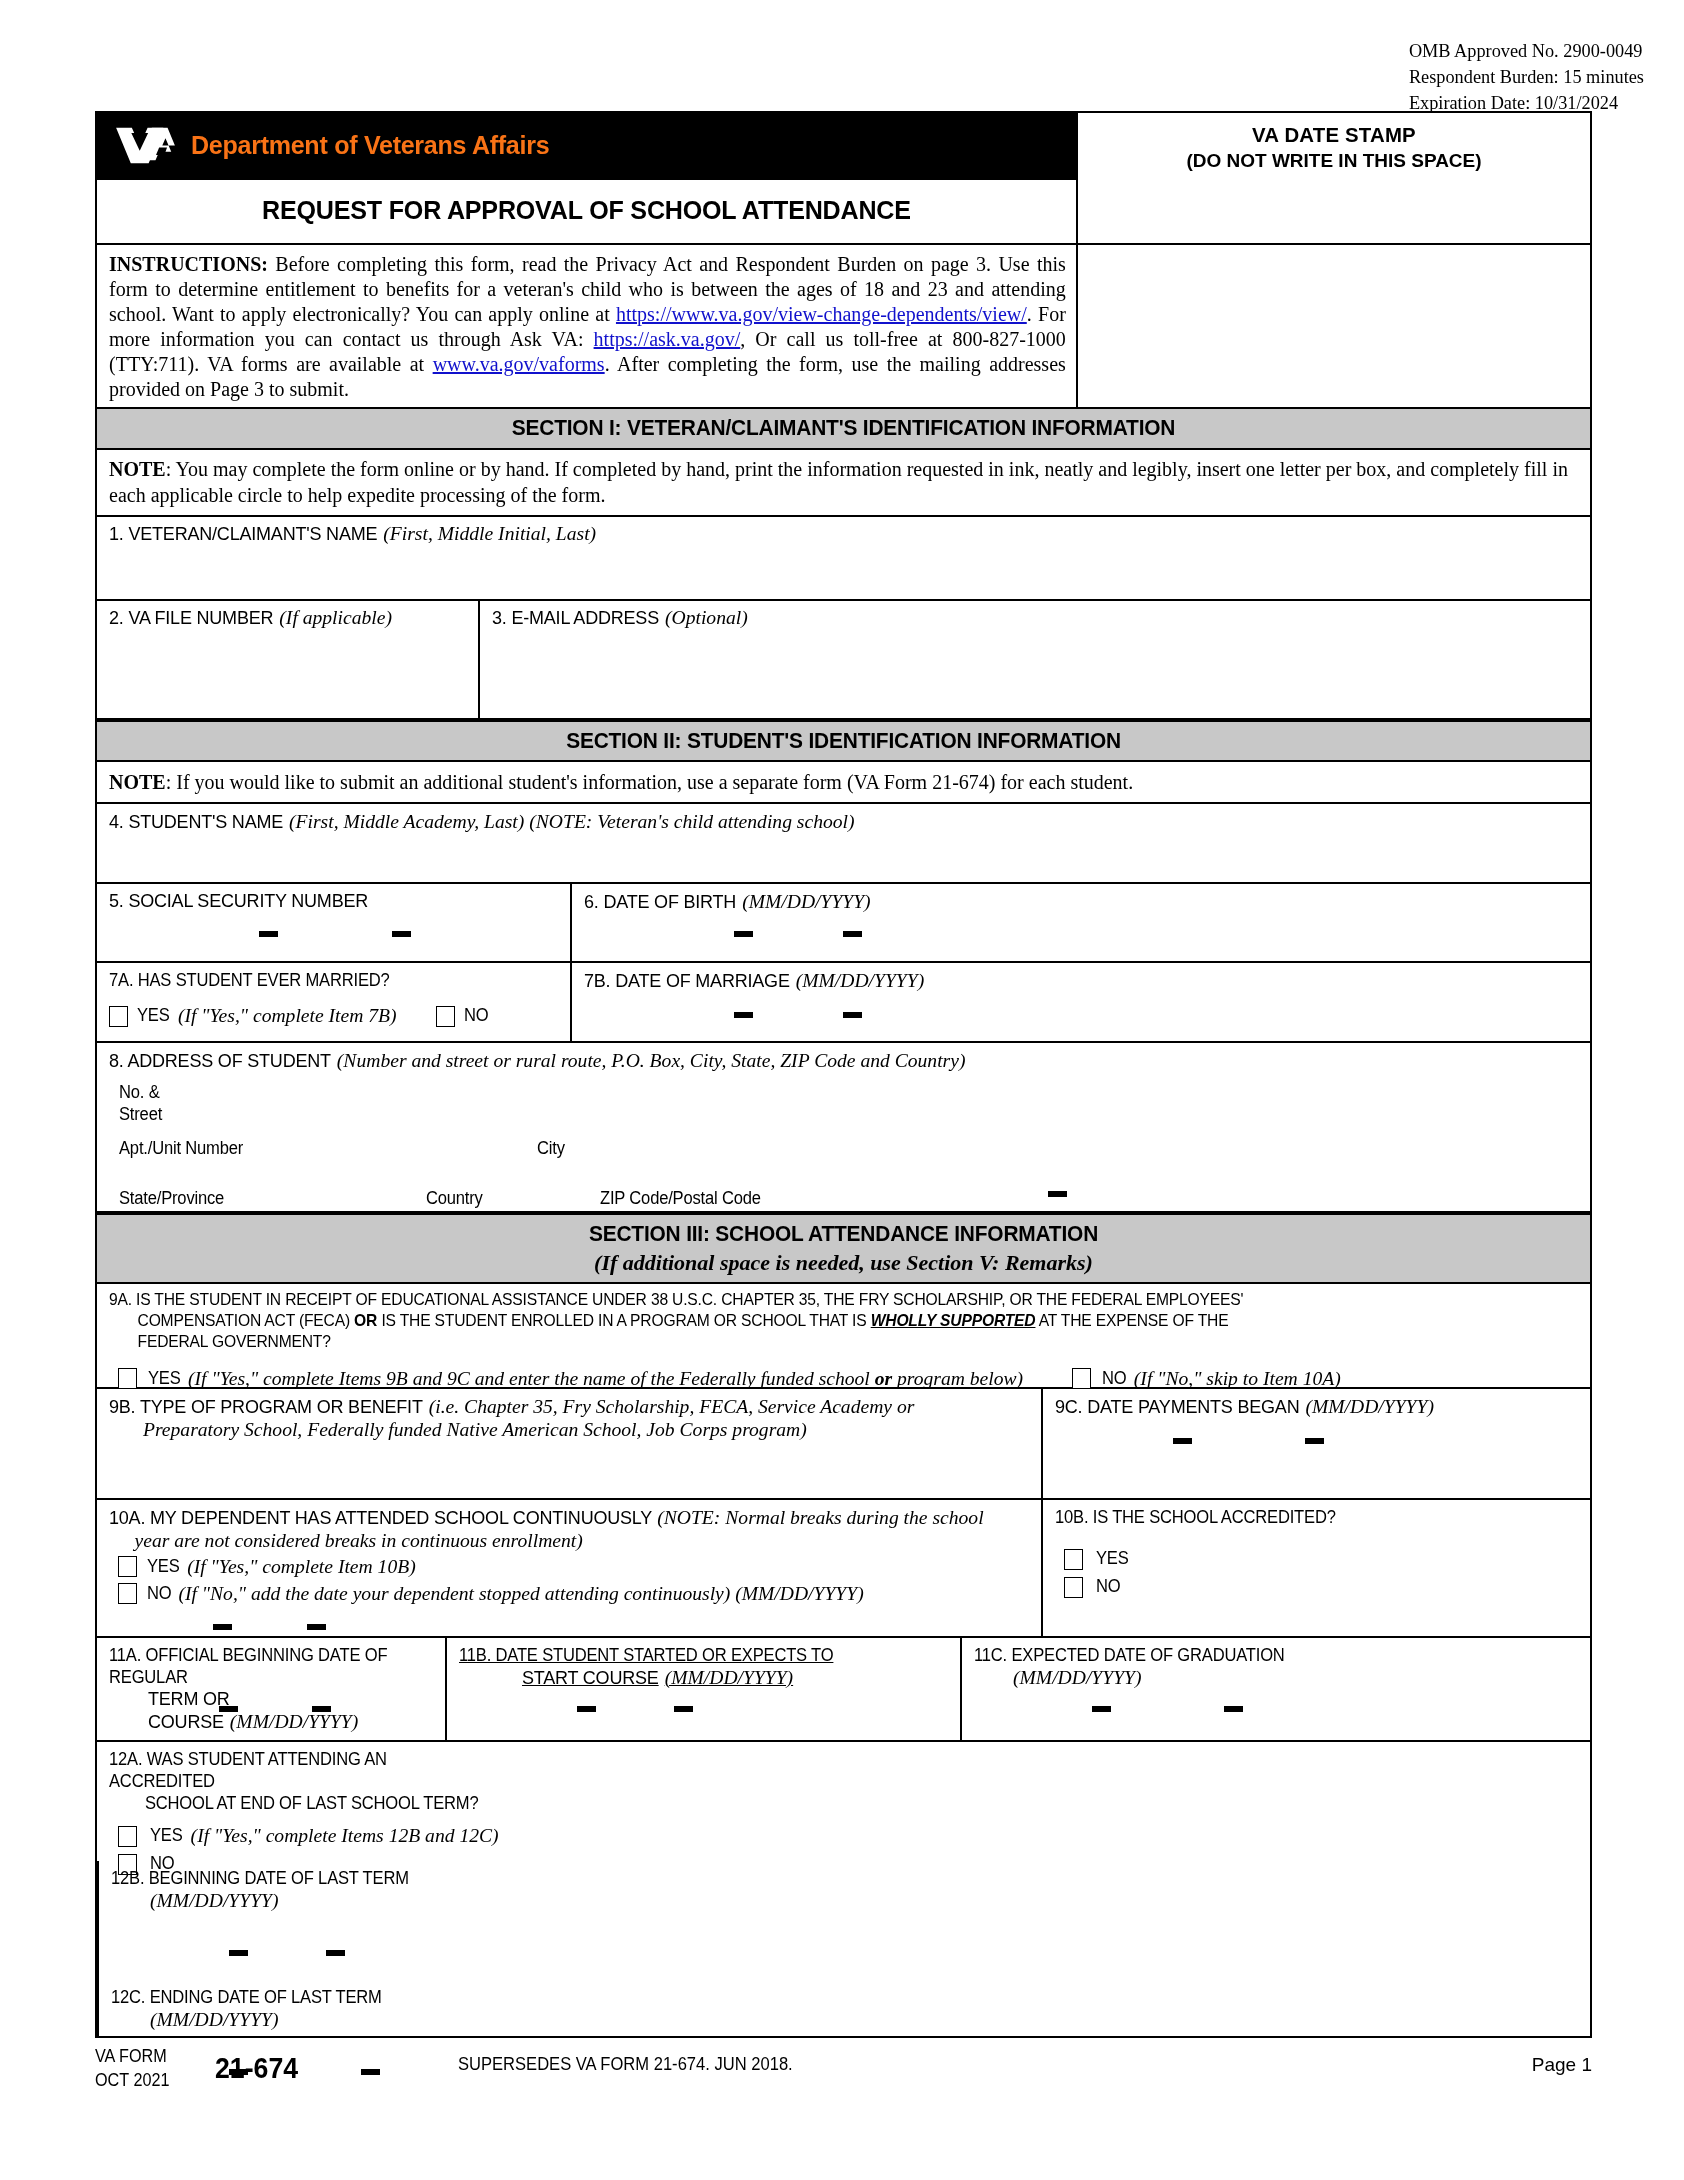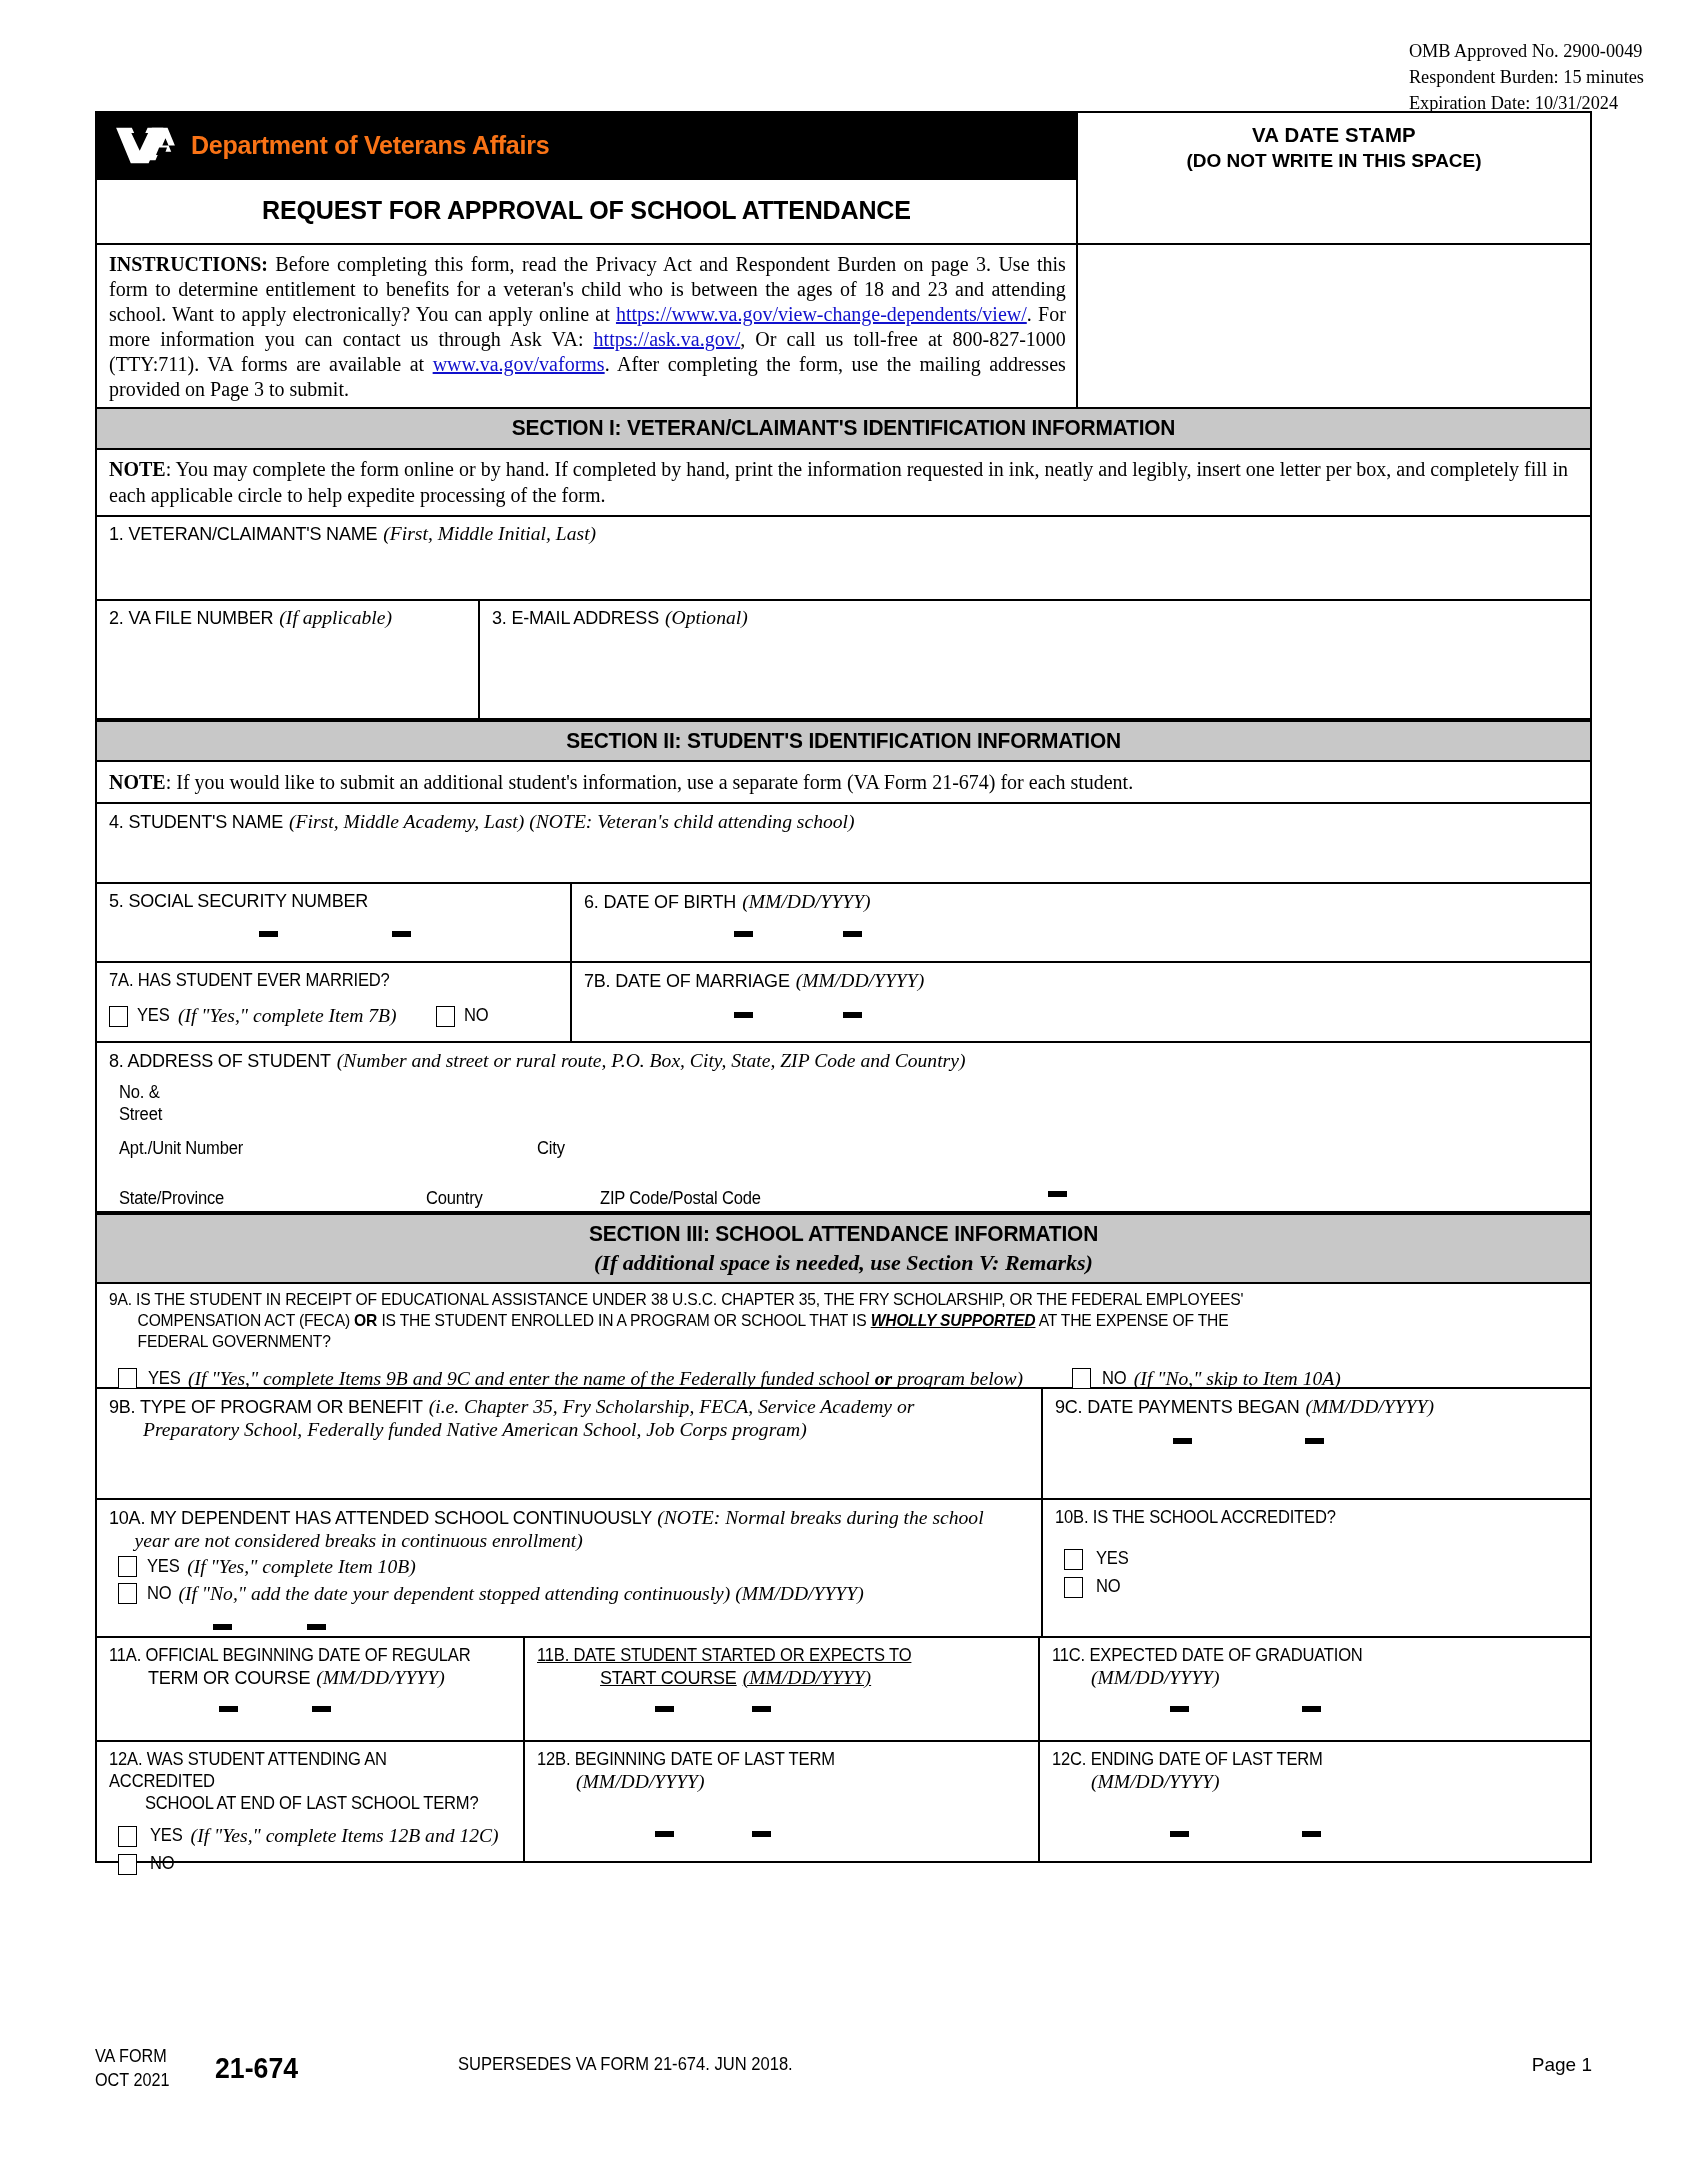--- a/index.html
+++ b/index.html
@@ -131,21 +131,21 @@
     font-size: 22px;
     margin-top: 2.6px;
   }
 
   
   .noterow { padding: 7.7px 12px 6.8px; border-bottom: 2.6px solid #000; }
   .noterow .serif { line-height: 1.26; }
 
   
   .row { display: flex; border-bottom: 2.6px solid #000; }
-  .row.last { border-bottom: none; }
+  .row.last { border-bottom: none; flex-direction: column; }
   .cell { padding: 6.8px 8.5px 5.1px 12px; position: relative; }
   .cell + .cell { border-left: 2.6px solid #000; }
 
   
   .dash {
     position: absolute;
     width: 19px; height: 6px; background: #000;
   }
 
   
@@ -366,21 +366,21 @@
           <span class="lbl" style="margin-left:13.6px;">YES</span>
         </div>
         <div style="margin-top:6px; display:flex; align-items:center;">
           <span class="cb" style="margin-left:8.5px;"></span>
           <span class="lbl" style="margin-left:13.6px;">NO</span>
         </div>
       </div>
     </div>
 
     <div class="row">
-      <div class="cell" style="width:426px; height:102px;">
+      <div class="cell" style="width:348px; height:102px;">
         <div class="lbl">11A. OFFICIAL BEGINNING DATE OF REGULAR</div>
         <div style="padding-left:39px;"><span class="lbl">TERM OR COURSE</span><span class="it" style="margin-left:6px;">(MM/DD/YYYY)</span></div>
         <span class="dash" style="left:122px; top:68px;"></span>
         <span class="dash" style="left:215px; top:68px;"></span>
       </div>
       <div class="cell" style="width:515px; height:102px;text-decoration:underline;">
         <div class="lbl">11B. DATE STUDENT STARTED OR EXPECTS TO</div>
         <div style="padding-left:63px;"><span class="lbl">START COURSE</span><span class="it" style="margin-left:6px;">(MM/DD/YYYY)</span></div>
         <span class="dash" style="left:130px; top:68px;"></span>
         <span class="dash" style="left:227px; top:68px;"></span>

